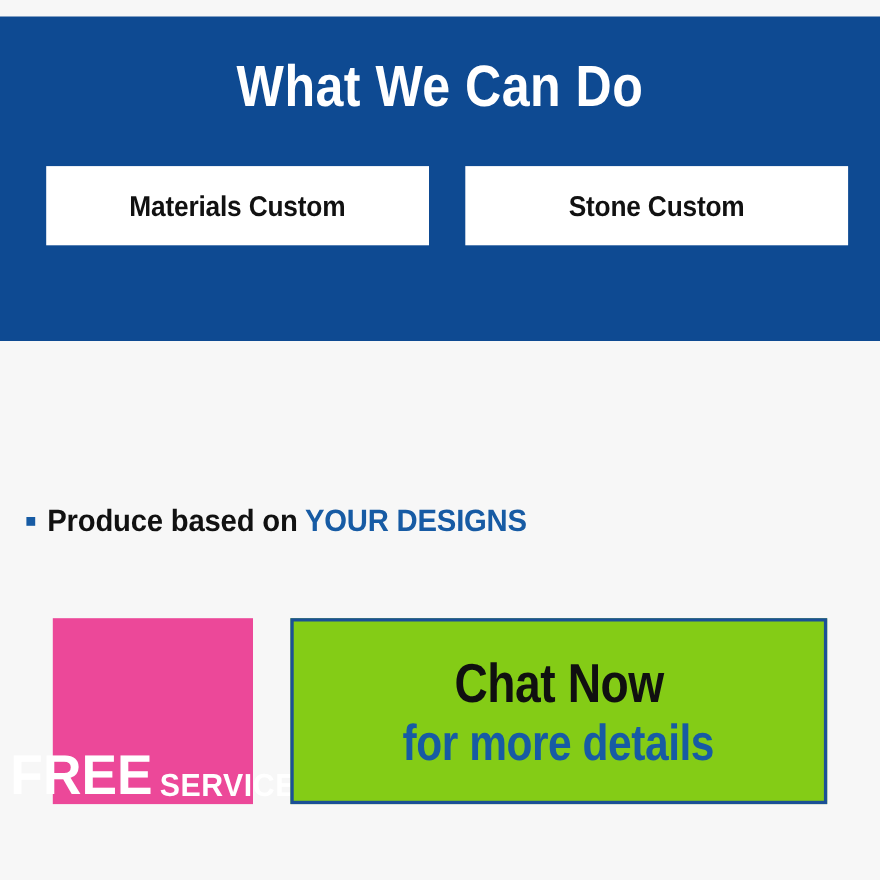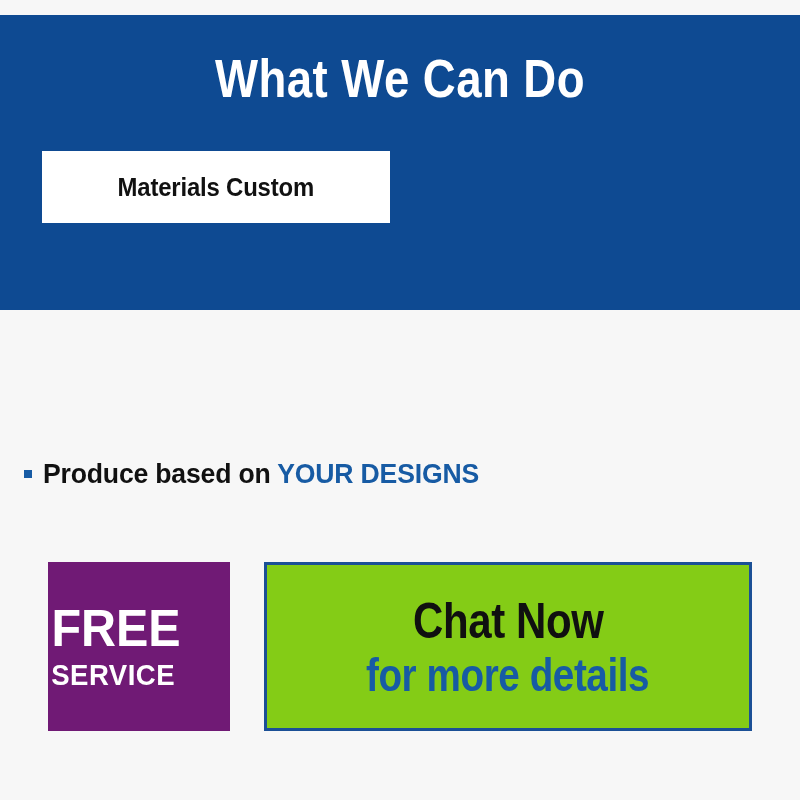--- a/index.html
+++ b/index.html
@@ -141,24 +141,24 @@
   }
   .bullet-text .hl { color: #175ba4; }
 
   
   .free-box {
     position: absolute;
     left: 48px;
     top: 562px;
     width: 182px;
     height: 169px;
-    background: #701a75;
-    display: flex;
-    flex-direction: column;
-    align-items: flex-start;
+    background: #ec4899;
+    display: flex;
+    flex-direction: row;
+    align-items: flex-end;
     justify-content: center;
   }
   .free-word {
     color: #ffffff;
     font-size: 51px;
     line-height: 53px;
     font-weight: 700;
     letter-spacing: 0px;
     transform: scaleX(0.95);
   }
@@ -216,20 +216,23 @@
     <div class="header-title">What We Can Do</div>
 
     <div class="feature-grid">
 
       <div class="feature-box">
         <span class="feature-label">Materials Custom</span>
       </div>
 
 
 
+      <div class="feature-box">
+        <span class="feature-label">Stone Custom</span>
+      </div>
 
     </div>
   </div>
 
 
   <div class="bullets">
 
     <div class="bullet-row">
       <span class="bullet-dot"></span>
       <span class="bullet-text"><span>Produce based on </span><span class="hl">YOUR DESIGNS</span></span>

